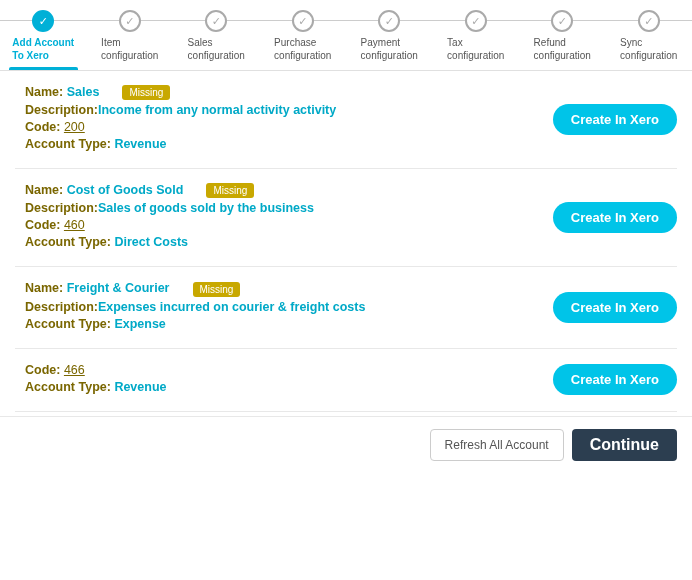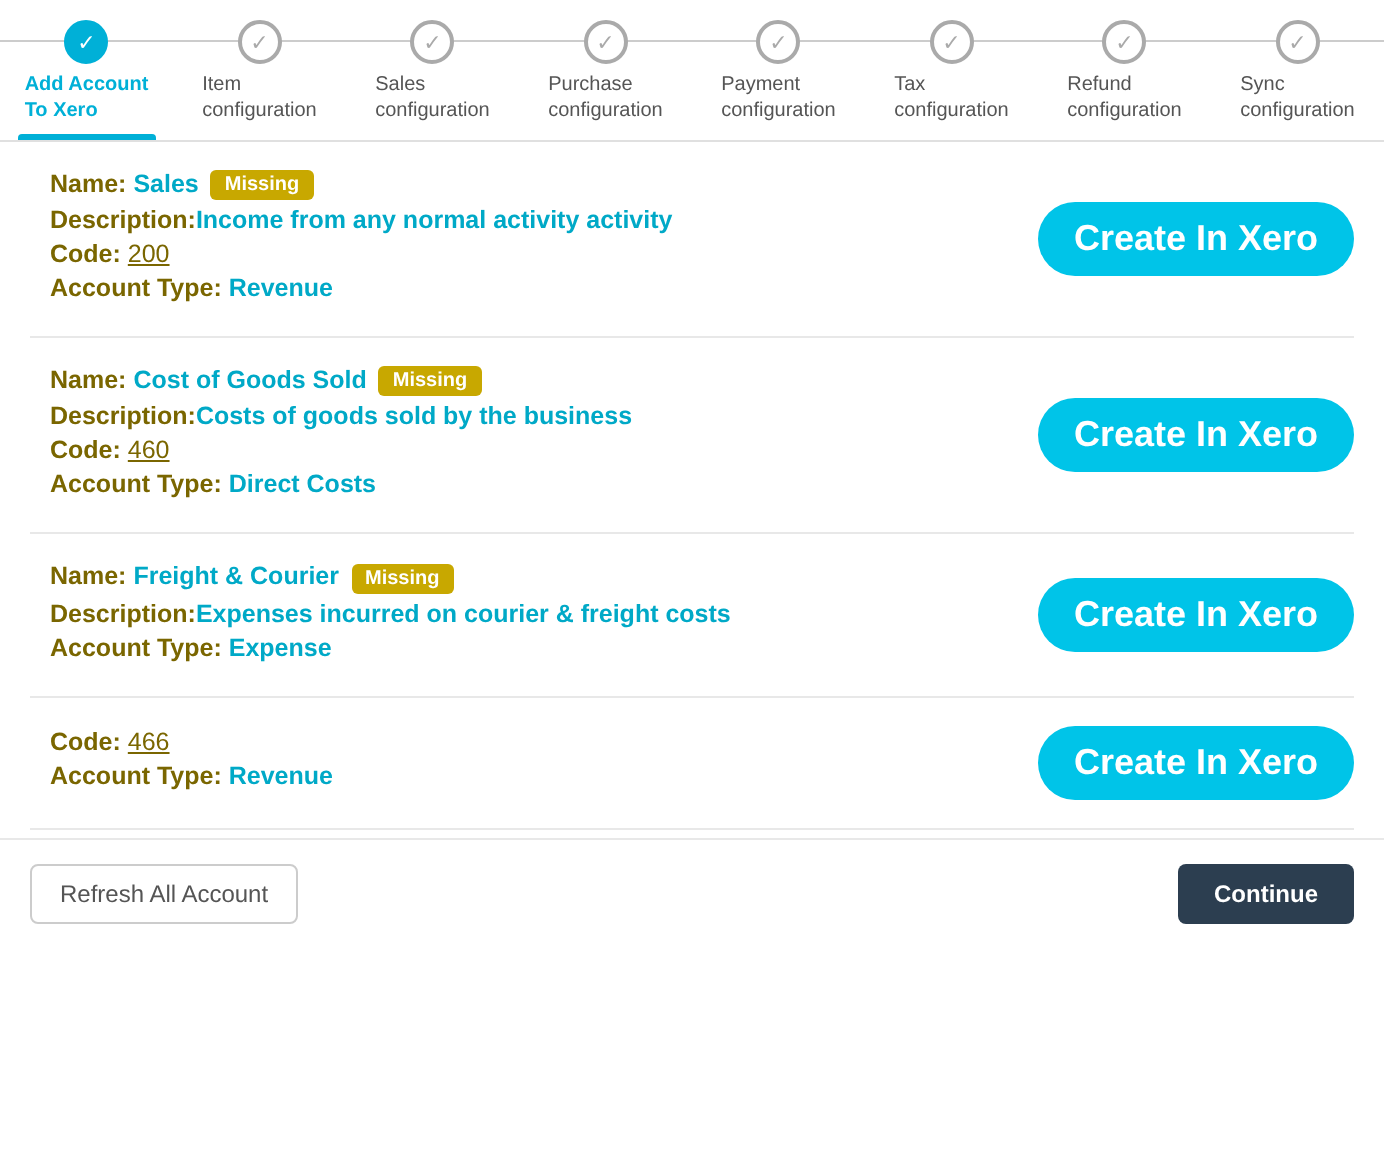--- a/index.html
+++ b/index.html
@@ -107,66 +107,66 @@
     .account-row span.value-plain {
       color: #7a6600;
       font-weight: normal;
       text-decoration: underline;
     }
     .missing-badge {
       display: inline-block;
       background: #c8a800;
       color: #fff;
       font-size: 10px;
-      font-weight: bold;
+      font-weight: normal;
       padding: 2px 7px;
       border-radius: 3px;
-      margin-left: 6px;
+      margin-left: 23px;
       vertical-align: middle;
     }
 
     
     .btn-create {
       background: #00c4e8;
       color: #fff;
       border: none;
       border-radius: 20px;
       padding: 8px 18px;
-      font-size: 18px;
+      font-size: 13px;
       font-weight: bold;
       cursor: pointer;
       white-space: nowrap;
       margin-left: 20px;
     }
 
     
     .footer {
       display: flex;
-      justify-content: space-between;
+      justify-content: flex-end;
       padding: 12px 15px;
       gap: 8px;
       border-top: 1px solid #e8e8e8;
       margin-top: 4px;
     }
     .btn-refresh {
       background: #fff;
       color: #555;
       border: 1px solid #ccc;
       border-radius: 4px;
       padding: 7px 14px;
       font-size: 12px;
       cursor: pointer;
     }
     .btn-continue {
       background: #2c3e50;
       color: #fff;
       border: none;
       border-radius: 4px;
       padding: 7px 18px;
-      font-size: 12px;
+      font-size: 16px;
       font-weight: bold;
       cursor: pointer;
     }
   </style>
 </head>
 <body>
 
 <div class="stepper">
   <div style="position:absolute; top:20px; left:0; right:0; height:1px; background:#ccc; z-index:0;"></div>
 <div class="step active-step" style="z-index: 1;">
@@ -210,21 +210,21 @@
         <div class="account-row"><span class="label">Name:</span> <span class="value">Sales</span><span class="missing-badge">Missing</span></div>
         <div class="account-row"><span class="label">Description:</span><span class="value">Income from any normal activity activity</span></div>
         <div class="account-row"><span class="label">Code:</span> <span class="value-plain">200</span></div>
         <div class="account-row"><span class="label">Account Type:</span> <span class="value">Revenue</span></div>
       </div>
       <button class="btn-create">Create In Xero</button>
     </div>
     <div class="account-card">
       <div class="account-info">
         <div class="account-row"><span class="label">Name:</span> <span class="value">Cost of Goods Sold</span><span class="missing-badge">Missing</span></div>
-        <div class="account-row"><span class="label">Description:</span><span class="value">Costs of goods sold by the business</span></div>
+        <div class="account-row"><span class="label">Description:</span><span class="value">Sales of goods sold by the business</span></div>
         <div class="account-row"><span class="label">Code:</span> <span class="value-plain">460</span></div>
         <div class="account-row"><span class="label">Account Type:</span> <span class="value">Direct Costs</span></div>
       </div>
       <button class="btn-create">Create In Xero</button>
     </div>
     <div class="account-card">
       <div class="account-info">
         <div class="account-row"><span class="label">Name:</span> <span class="value">Freight &amp; Courier</span><span class="missing-badge">Missing</span></div>
         <div class="account-row"><span class="label">Description:</span><span class="value">Expenses incurred on courier &amp; freight costs</span></div>
         <div class="account-row"><span class="label">Account Type:</span> <span class="value">Expense</span></div>

